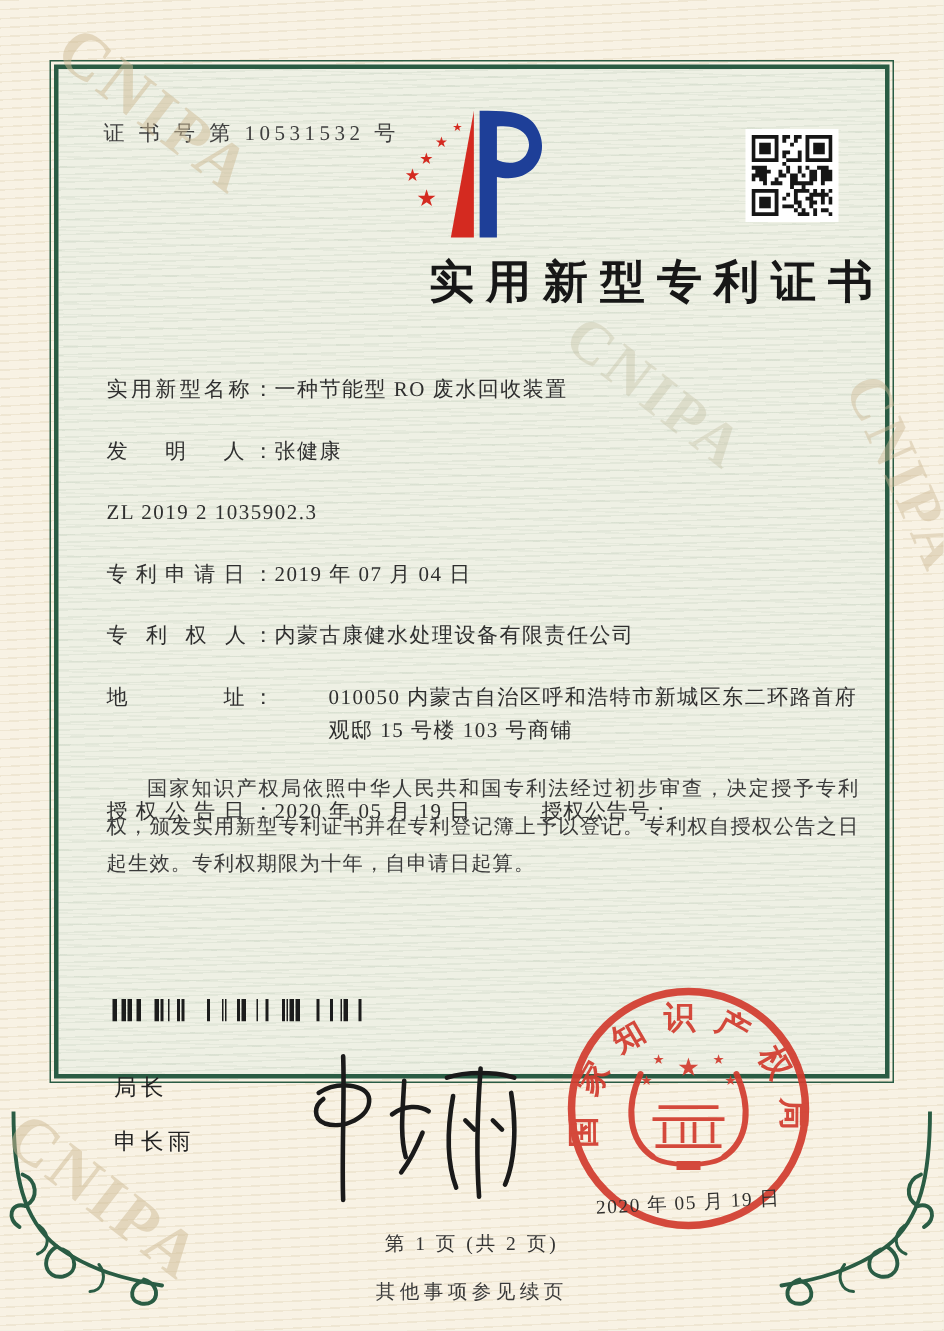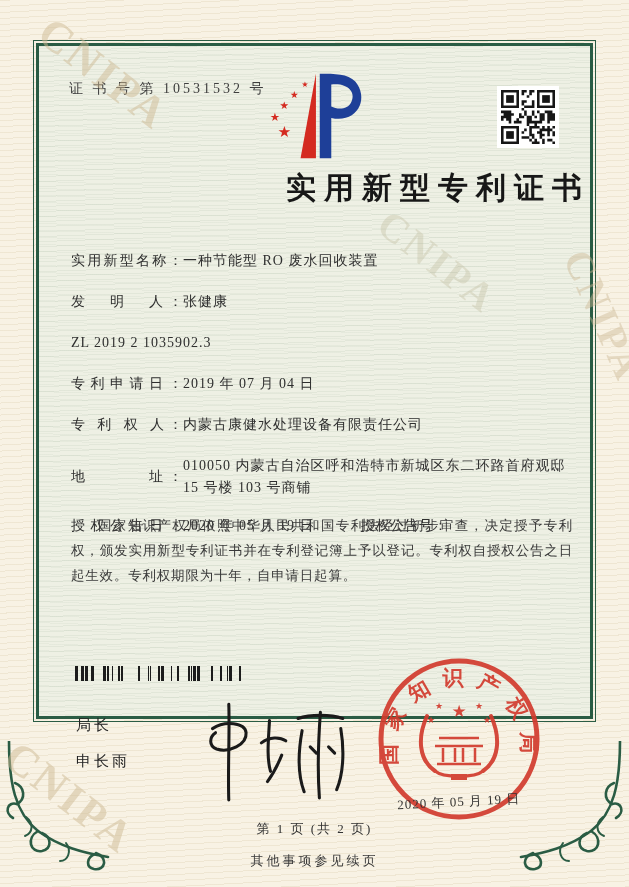--- a/index.html
+++ b/index.html
@@ -21,22 +21,22 @@
       repeating-linear-gradient(182deg, rgba(120,150,120,.07) 0 1px, transparent 1px 7px);
     padding-left: 16px;
   }
   .cert-no{position:absolute;left:30px;top:34px;font-size:14px;letter-spacing:3px;color:#3e3e3e;}
   .logo{position:absolute;left:216px;top:24px;width:118px;height:96px;}
   .qr-box{position:absolute;left:458px;top:40px;width:54px;height:54px;background:#fff;padding:4px;}
   .qr-box svg{display:block;width:54px;height:54px;}
   .title{position:absolute;left:0;top:122px;width:100%;text-align:right;
     font-size:30px;font-weight:700;letter-spacing:8px;color:#171717;}
   .fields{position:absolute;left:32px;top:204px;width:502px;font-size:14px;color:#2f2f2f;}
-  .frow{display:flex;align-items:center;margin-bottom:19px;line-height:22px;}
-  .frow.addr{margin-bottom:16px;}
+  .frow{display:flex;align-items:flex-start;margin-bottom:19px;line-height:22px;}
+  .frow.addr{margin-bottom:32px;gap:36px;}
   .flabel{flex:0 0 112px;width:112px;letter-spacing:.5px;text-align:justify;text-align-last:justify;white-space:nowrap;}
   .fvalue{flex:1;letter-spacing:1px;}
   .fvalue.fixed{flex:0 0 168px;}
   .glabel{letter-spacing:.5px;margin-left:10px;white-space:nowrap;}
   .gvalue{letter-spacing:1px;margin-left:2px;white-space:nowrap;}
   .paras{position:absolute;left:32px;top:468px;width:502px;font-size:13.5px;line-height:1.85;
     letter-spacing:.8px;color:#3a3a3a;text-align:justify;}
   .paras p{margin:0;text-indent:2em;}
   .barcode{position:absolute;left:32px;top:620px;width:176px;height:15px;}
   .sig-title{position:absolute;left:37px;top:670px;font-size:15px;letter-spacing:3px;color:#222;}

